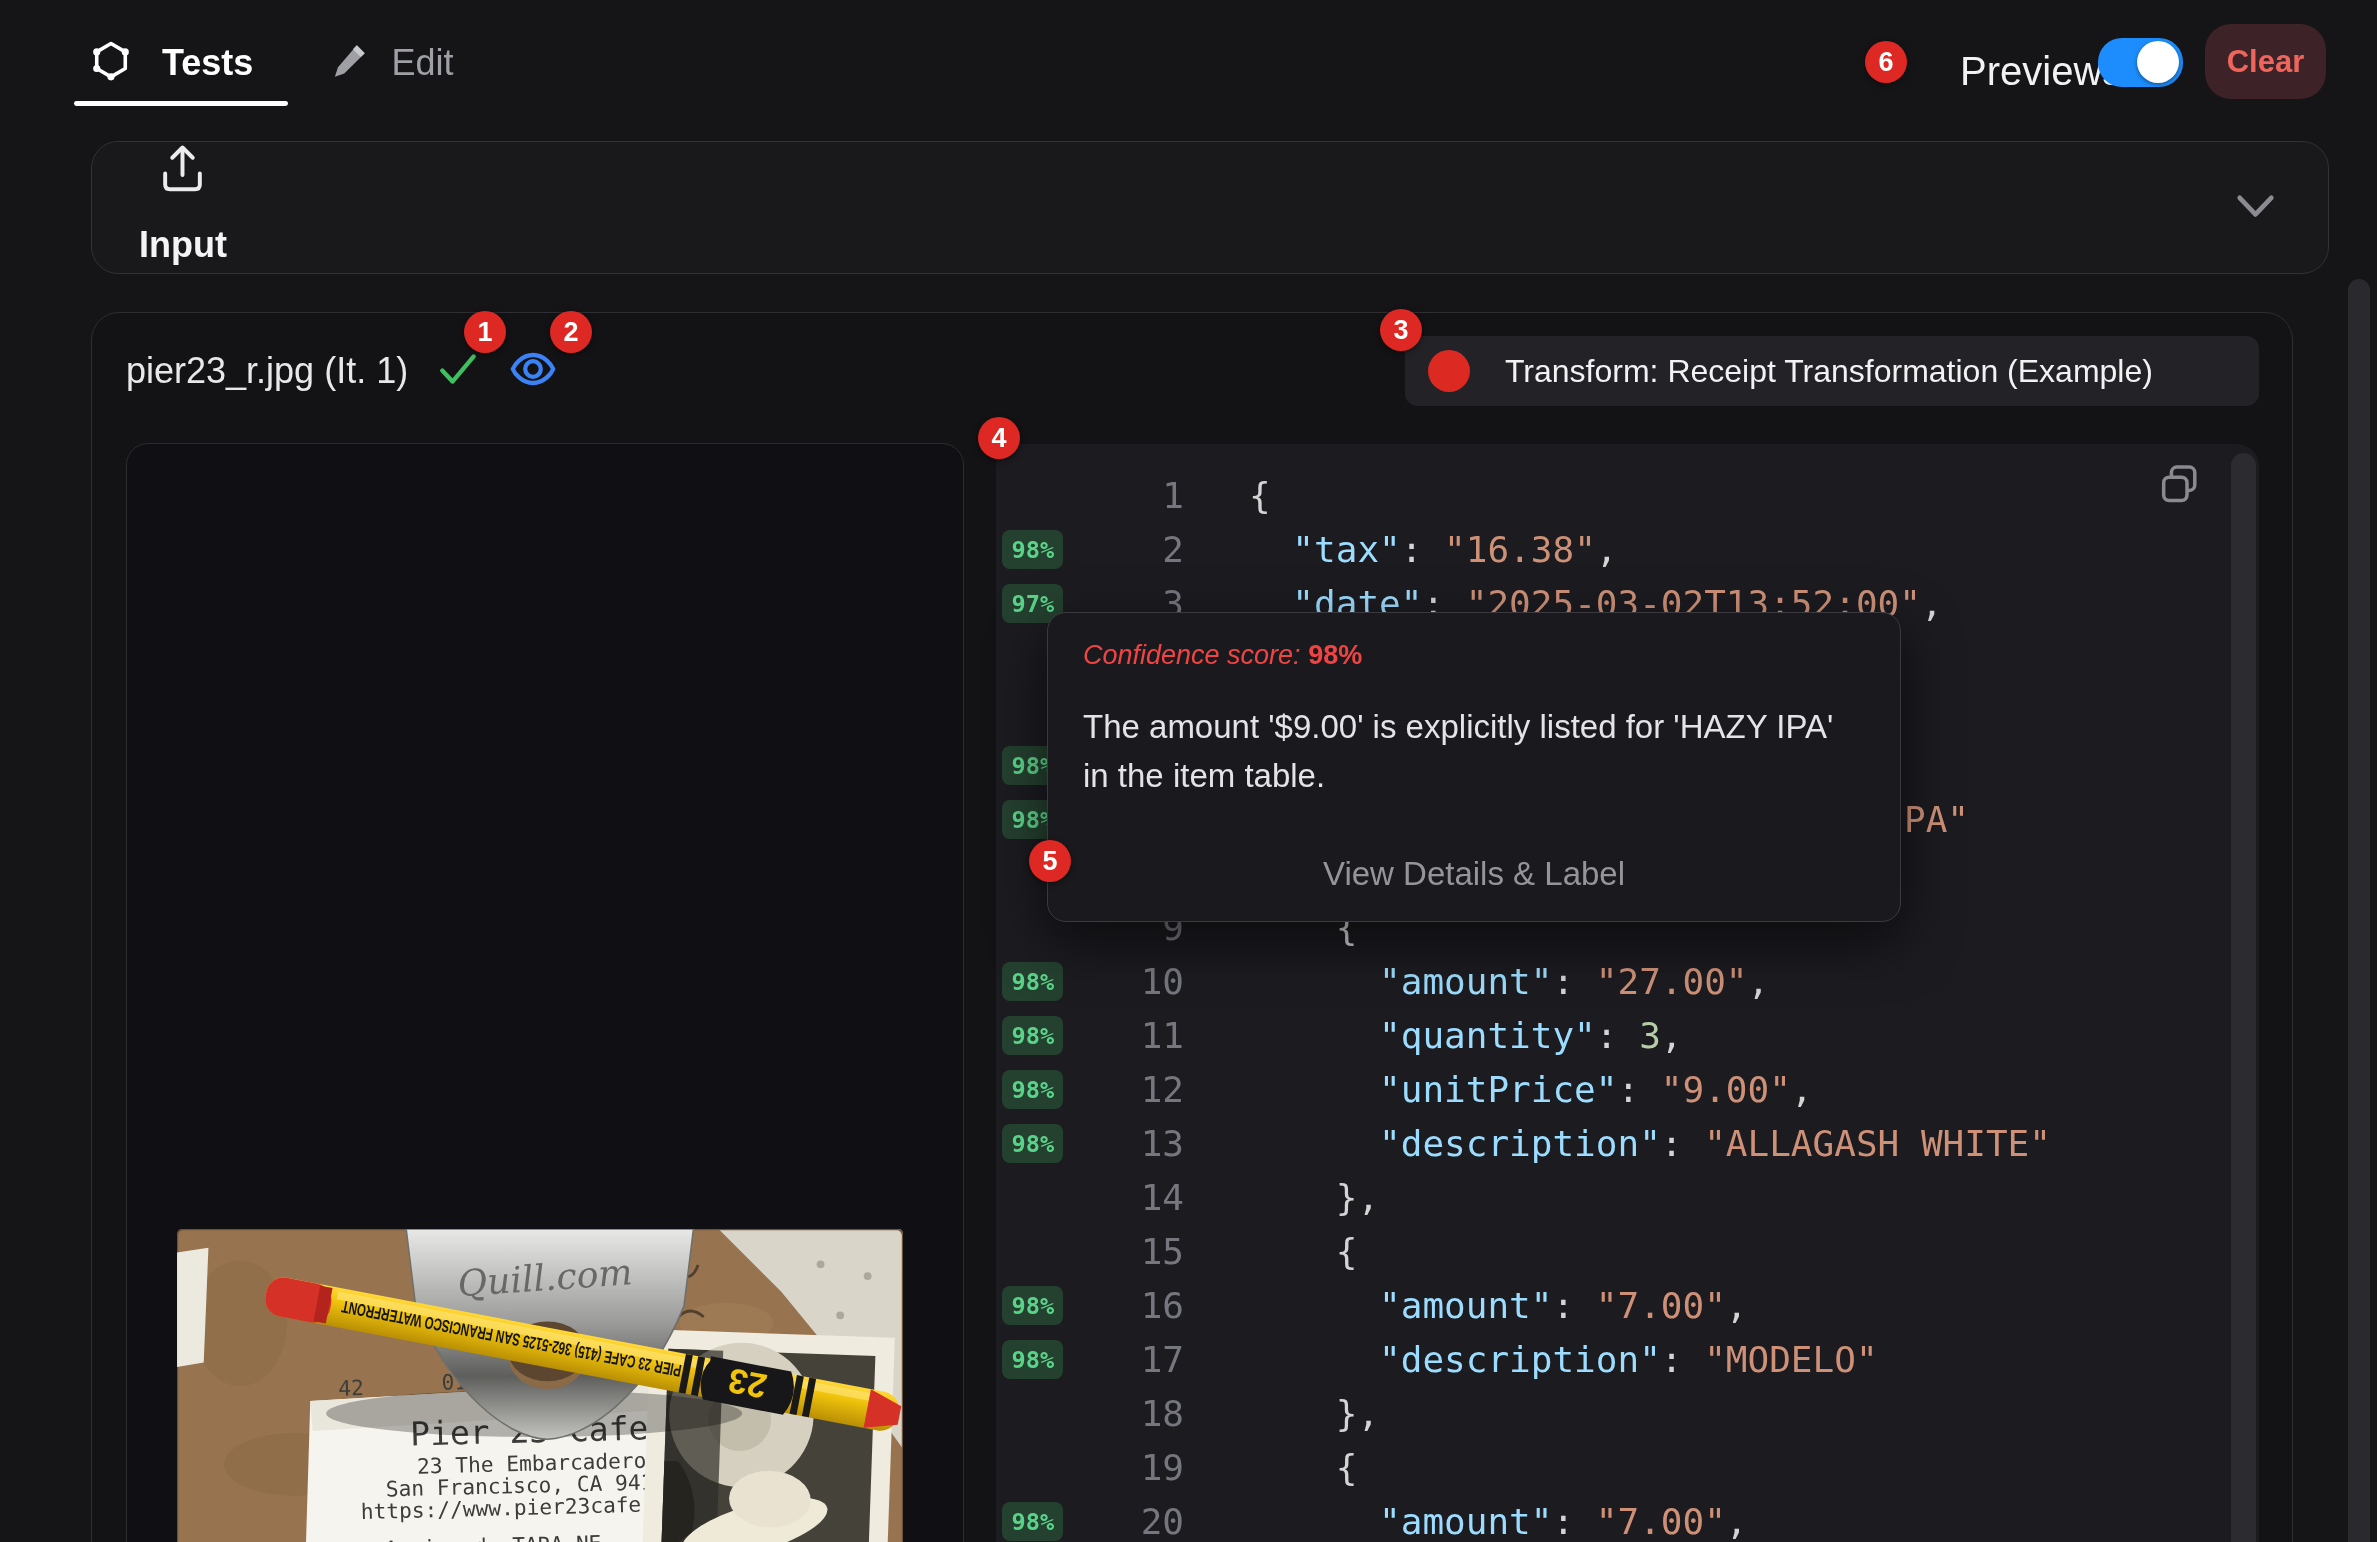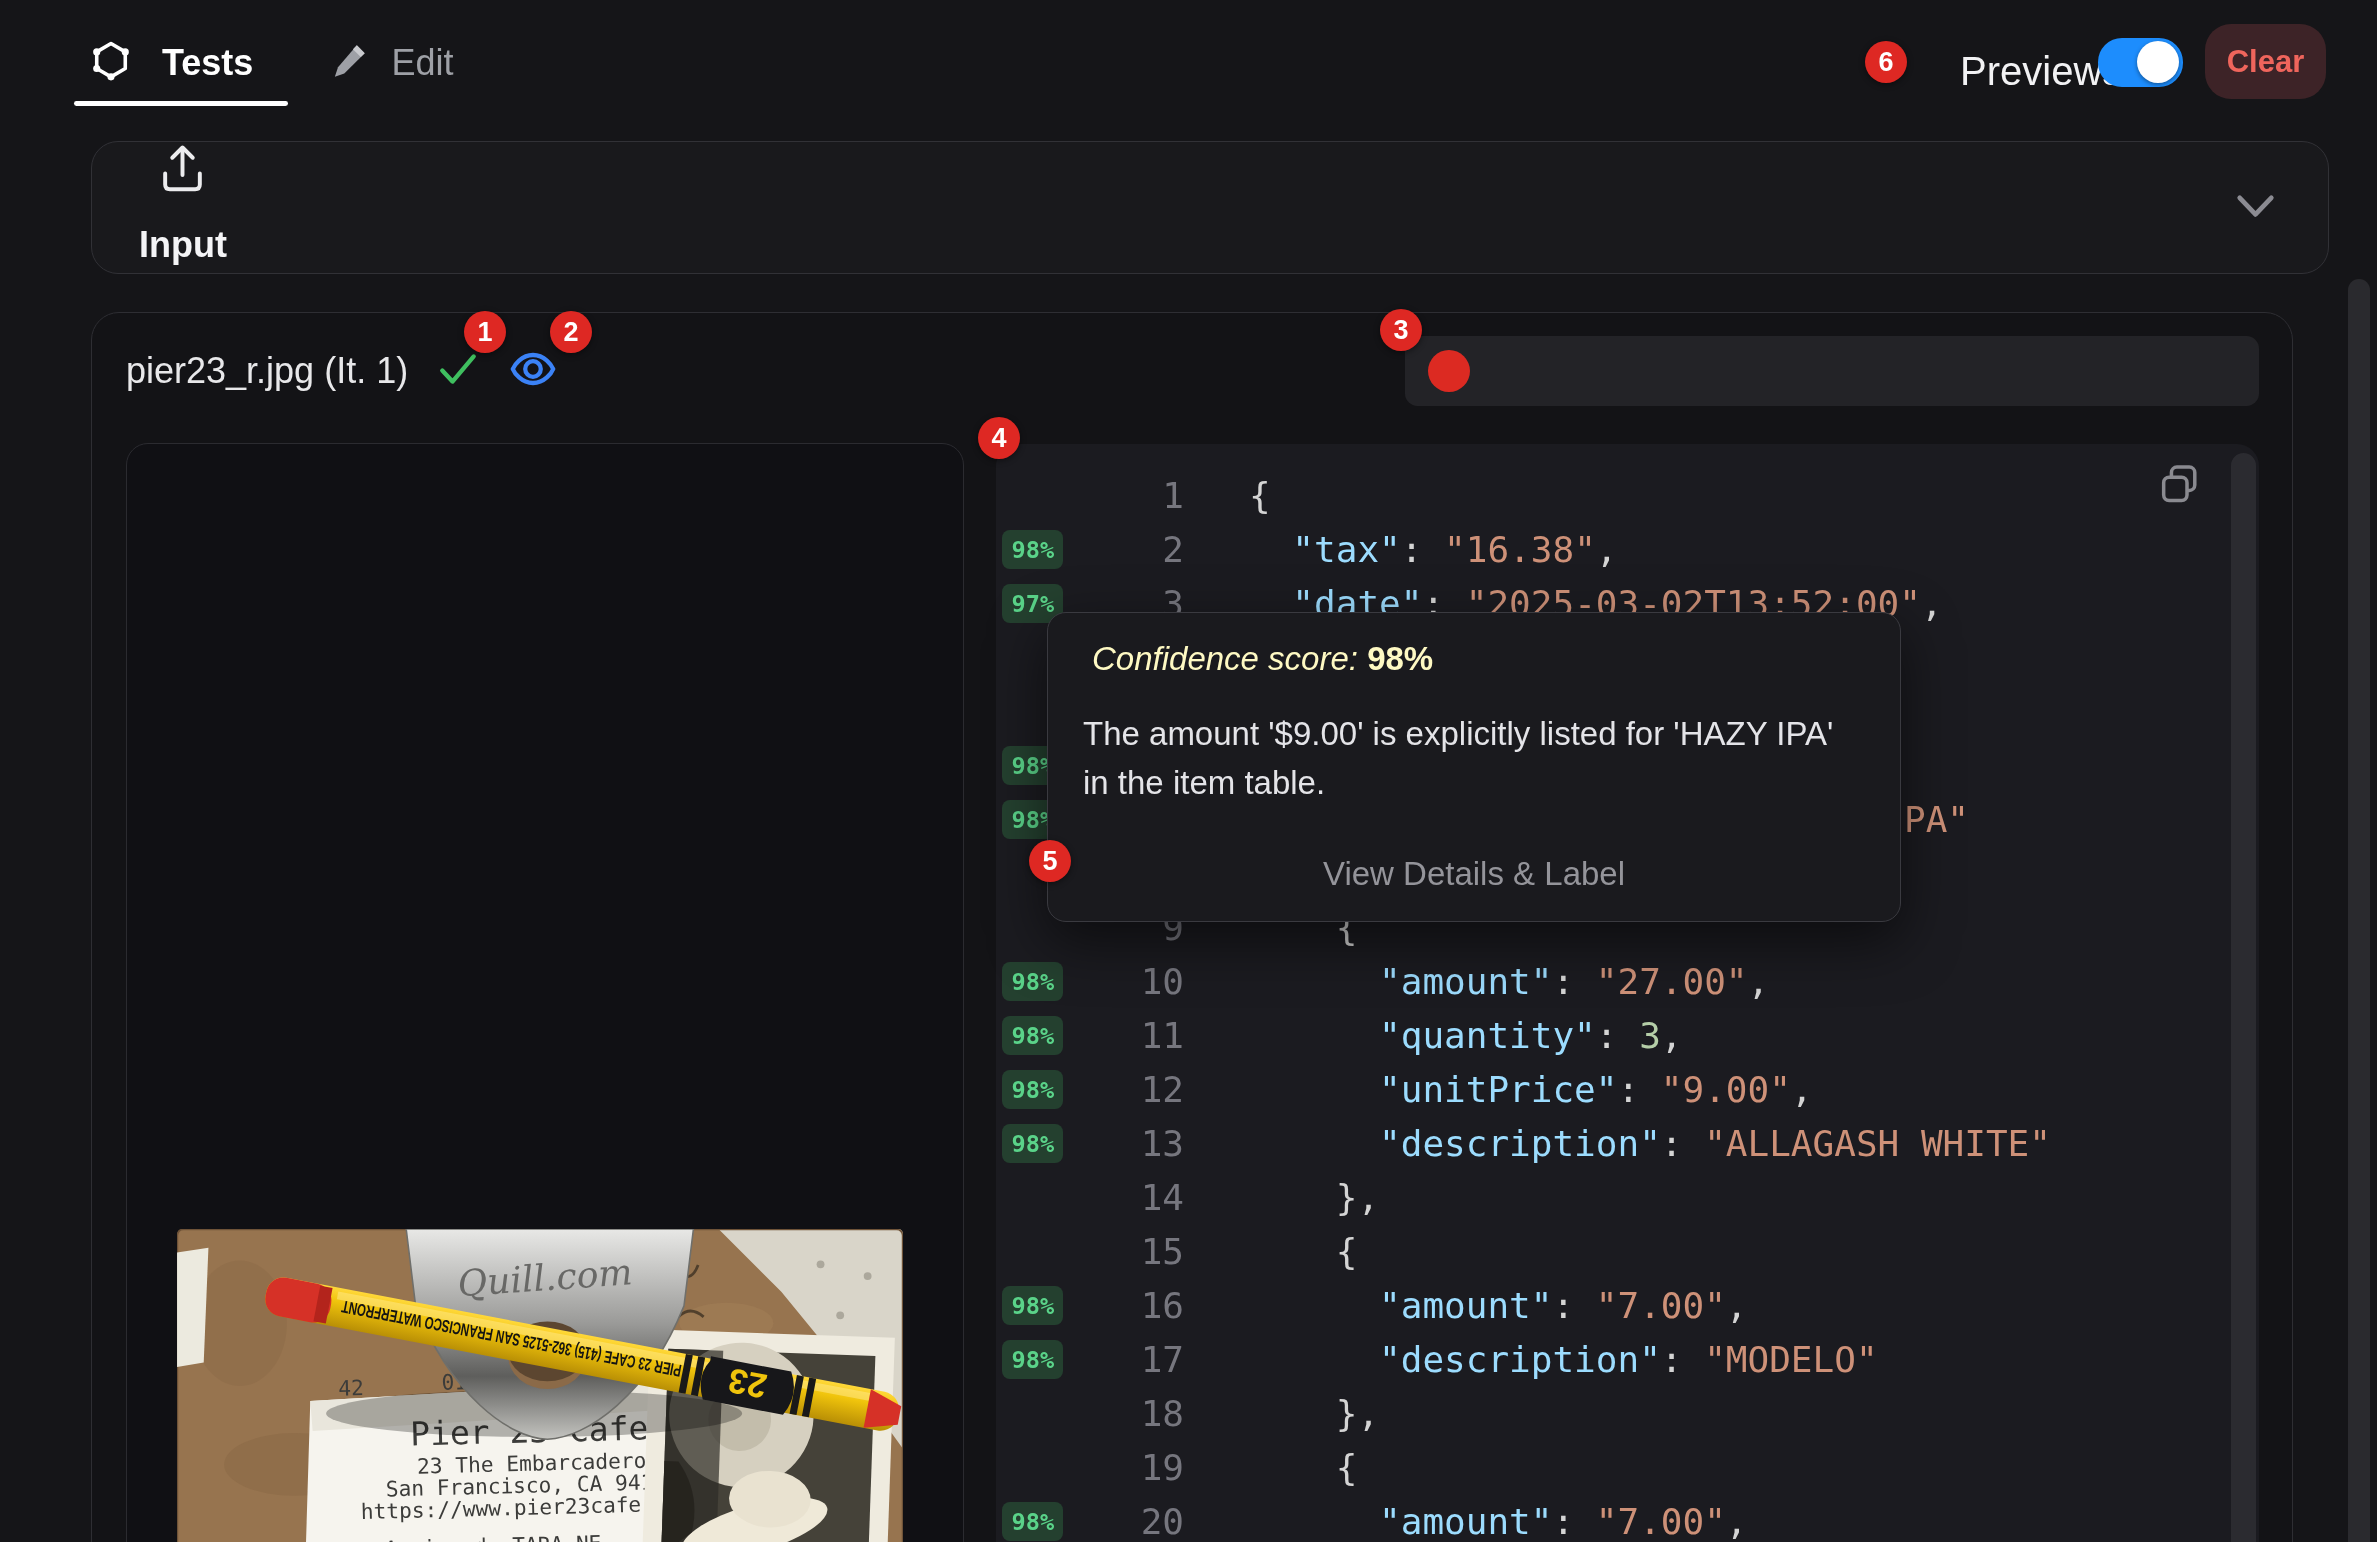--- a/index.html
+++ b/index.html
@@ -50,21 +50,21 @@
   .code-row .lnum{position:absolute;left:47px;top:0;width:141px;text-align:right;font-family:"DejaVu Sans Mono",monospace;font-size:36px;line-height:54px;color:#76767e;}
   .code-row .ltext{position:absolute;left:253px;top:0;white-space:pre;font-family:"DejaVu Sans Mono",monospace;font-size:36px;line-height:54px;color:#d4d4d4;}
   .code-row .loverflow{position:absolute;left:908px;top:0;font-family:"DejaVu Sans Mono",monospace;font-size:36px;line-height:54px;}
   .tk-key{color:#9cdcfe;}
   .tk-str{color:#ce9178;}
   .tk-num{color:#b5cea8;}
   .tk-punc{color:#d4d4d4;}
 
   
   #tooltip{position:absolute;left:1047px;top:612px;width:854px;height:310px;background:#1a1a1e;border:1.6px solid #3a3a40;border-radius:19px;box-sizing:border-box;box-shadow:0 19px 55px rgba(0,0,0,.55);z-index:50;padding:27px 35px 28px 35px;display:flex;flex-direction:column;}
-  #tooltip .title{font-size:33px;color:#fef9c3;font-style:italic;margin-left:9px;}
+  #tooltip .title{font-size:27px;color:#ef4444;font-style:italic;}
   #tooltip .title b{font-style:normal;font-weight:700;}
   #tooltip .body{margin-top:31px;font-size:33px;line-height:49px;color:#e4e4e8;}
   #tooltip .footer{margin-top:auto;text-align:center;font-size:33px;color:#94949a;cursor:pointer;}
 
   
   .ann{position:absolute;width:42px;height:42px;border-radius:50%;background:#de2823;color:#ffffff;font-size:27px;font-weight:600;display:flex;align-items:center;justify-content:center;z-index:100;box-shadow:0 1.6px 6.3px rgba(0,0,0,.45);}
 
   
   #page-scrollbar{position:absolute;left:2348px;top:279px;width:22px;height:1335px;background:#2a2a2e;border-radius:11px;cursor:pointer;}
 
@@ -137,20 +137,21 @@
     <span class="icon">
       <svg width="50" height="42" viewBox="0 0 64 54" fill="none">
         <path d="M32 9 C17 9 8 22 6 27 C8 32 17 45 32 45 C47 45 56 32 58 27 C56 22 47 9 32 9 Z" stroke="#3b82f6" stroke-width="5.5" stroke-linejoin="round"></path>
         <circle cx="32" cy="27" r="10" stroke="#3b82f6" stroke-width="5.5"></circle>
       </svg>
     </span>
   </div>
 
   <div id="transform-pill">
     <div class="dot"></div>
+    <span id="transform-label">Transform: Receipt Transformation (Example)</span>
   </div>
 
   <div id="image-panel"></div>
 
   <div id="photo">
     <svg width="726" height="361" viewBox="0 0 925 460">
       <defs>
         <linearGradient id="silver" x1="0" y1="0" x2="0" y2="1">
           <stop offset="0" stop-color="#e8e8e6"></stop>
           <stop offset="0.45" stop-color="#9a9a98"></stop>

